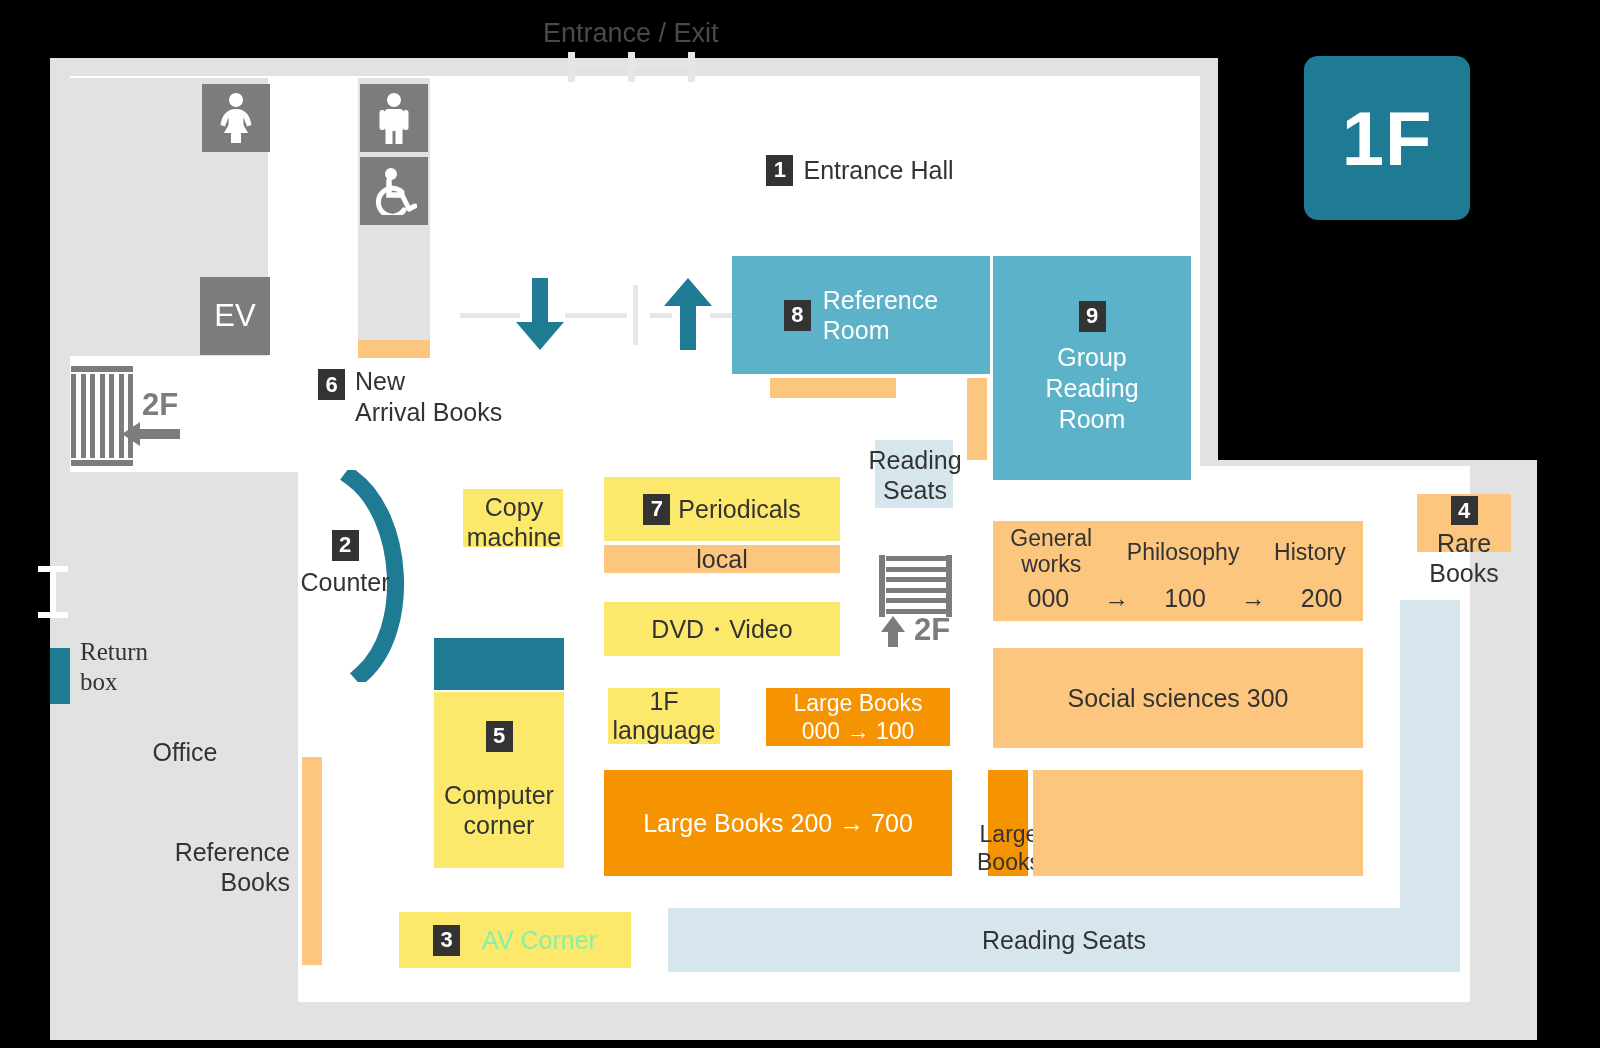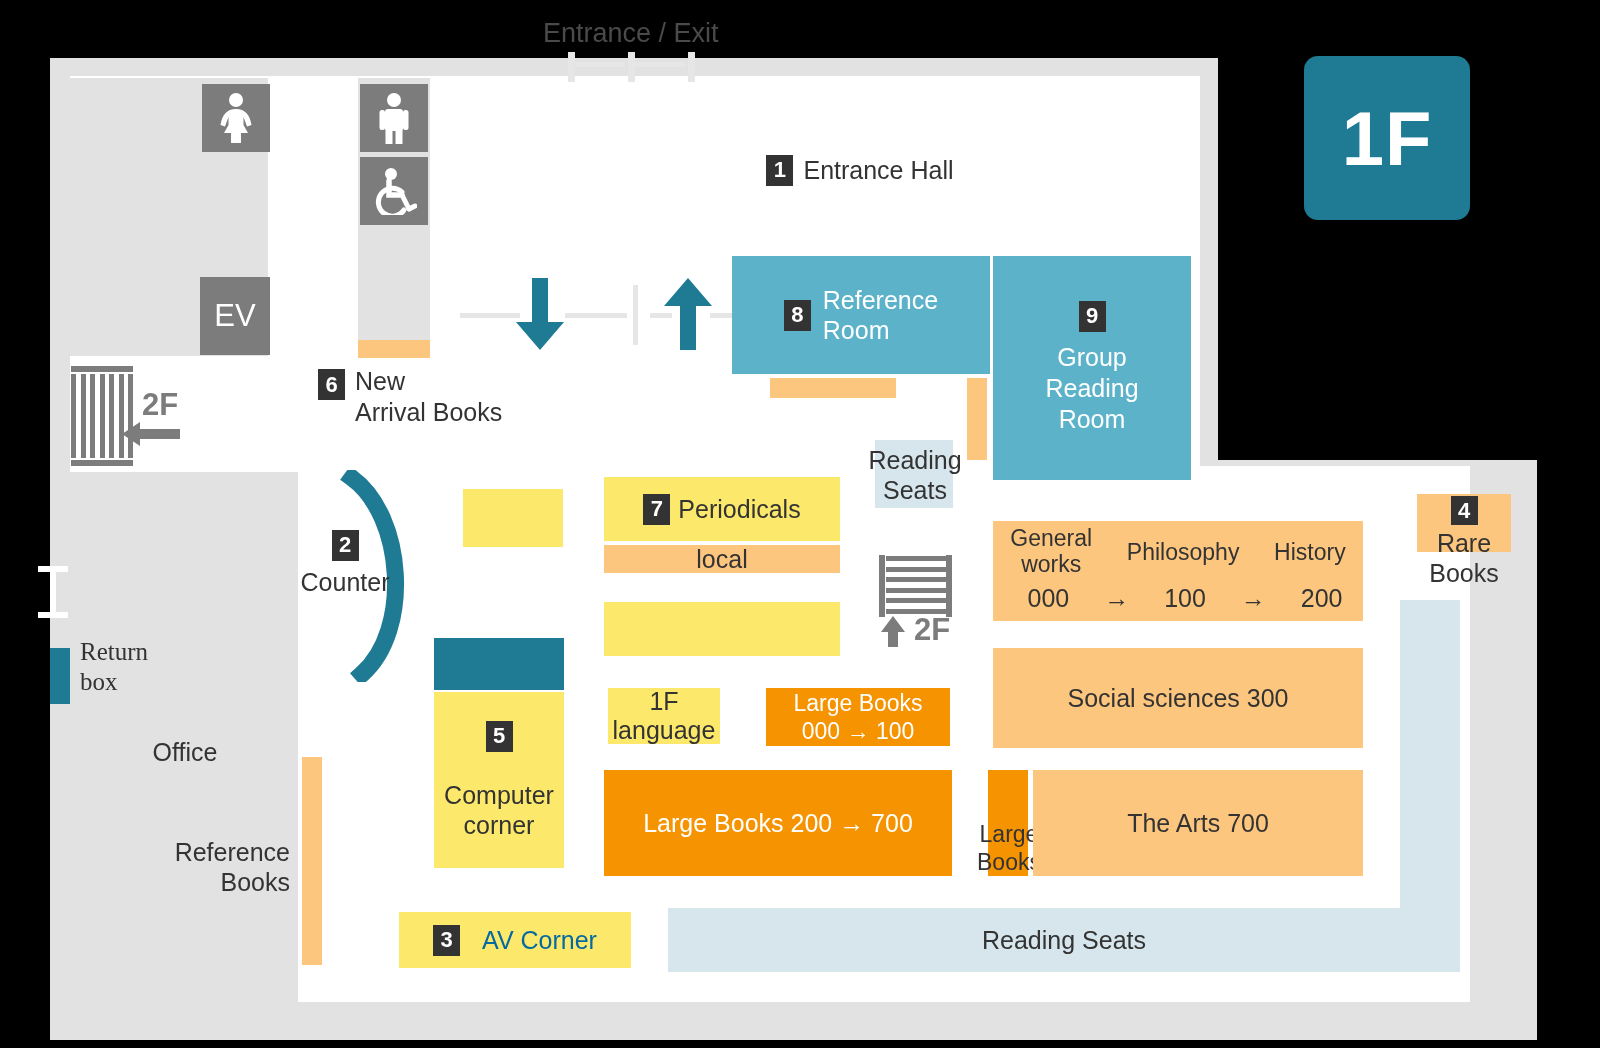--- a/index.html
+++ b/index.html
@@ -200,46 +200,51 @@
     <svg width="84" height="212" viewBox="0 0 84 212">
       <path d="M12 8 C64 46 72 160 22 204" stroke="#1f7a94" stroke-width="17" fill="none" stroke-linecap="square"></path>
     </svg>
   </div>
   <div class="abs col" style="left:290px;top:528px;width:110px;height:70px;font-size:25px;line-height:1.2;color:#333;">
     <span class="numblk" style="margin-bottom:6px;">2</span>
     <span>Counter</span>
   </div>
 
   <div class="abs c-yellow" style="left:463px;top:489px;width:100px;height:58px;"></div>
+  <div class="abs col" style="left:453px;top:489px;width:122px;height:66px;font-size:25px;line-height:1.2;color:#333;">
+    <span>Copy</span>
+    <span>machine</span>
+  </div>
 
   <div class="abs c-blue-d" style="left:434px;top:638px;width:130px;height:52px;"></div>
 
   <div class="abs c-yellow" style="left:434px;top:692px;width:130px;height:176px;"></div>
   <div class="abs col" style="left:424px;top:700px;width:150px;height:160px;font-size:25px;line-height:1.2;color:#333;">
     <span class="numblk" style="margin-bottom:28px;">5</span>
     <span>Computer</span>
     <span>corner</span>
   </div>
 
   <div class="abs c-yellow" style="left:399px;top:912px;width:232px;height:56px;"></div>
   <div class="abs" style="left:399px;top:912px;width:232px;height:56px;display:flex;align-items:center;justify-content:center;">
     <span class="numblk">3</span>
-    <span style="margin-left:22px;font-size:25px;color:#0369a1;">AV Corner</span>
+    <span style="margin-left:22px;font-size:25px;color:#86efac;">AV Corner</span>
   </div>
 
   <div class="abs c-yellow" style="left:604px;top:477px;width:236px;height:64px;"></div>
   <div class="abs" style="left:604px;top:477px;width:236px;height:64px;display:flex;align-items:center;justify-content:center;">
     <span class="numblk">7</span>
     <span style="margin-left:8px;font-size:25px;color:#333;">Periodicals</span>
   </div>
 
   <div class="abs c-orange-l" style="left:604px;top:545px;width:236px;height:28px;"></div>
   <div class="lbl" style="left:604px;top:543px;width:236px;height:32px;">local</div>
 
   <div class="abs c-yellow" style="left:604px;top:602px;width:236px;height:54px;"></div>
+  <div class="lbl" style="left:604px;top:602px;width:236px;height:54px;">DVD・Video</div>
 
   <div class="abs c-yellow" style="left:608px;top:688px;width:112px;height:56px;"></div>
   <div class="abs col" style="left:600px;top:688px;width:128px;height:56px;font-size:25px;line-height:1.18;color:#333;">
     <span>1F</span>
     <span>language</span>
   </div>
 
   <div class="abs c-orange-d" style="left:766px;top:688px;width:184px;height:58px;"></div>
   <div class="abs col white" style="left:766px;top:688px;width:184px;height:58px;color:#fff;font-size:23px;line-height:1.22;">
     <span>Large Books</span>
@@ -292,21 +297,20 @@
     <span>→</span>
     <span>100</span>
     <span>→</span>
     <span>200</span>
   </div>
 
   <div class="abs c-orange-l" style="left:993px;top:648px;width:370px;height:100px;"></div>
   <div class="lbl" style="left:993px;top:648px;width:370px;height:100px;">Social sciences   300</div>
 
   <div class="abs c-orange-l" style="left:1033px;top:770px;width:330px;height:106px;"></div>
-  <div class="lbl" style="left:1033px;top:770px;width:330px;height:106px;">The Arts    700</div>
 
   <div class="abs c-orange-l" style="left:1417px;top:494px;width:94px;height:58px;"></div>
   <div class="abs col" style="left:1400px;top:496px;width:128px;height:92px;font-size:25px;line-height:1.18;color:#333;">
     <span class="numblk" style="margin-bottom:4px;">4</span>
     <span>Rare</span>
     <span>Books</span>
   </div>
 
   <div class="abs c-blue-pale" style="left:1400px;top:600px;width:60px;height:310px;"></div>
   <div class="abs c-blue-pale" style="left:668px;top:908px;width:792px;height:64px;"></div>

